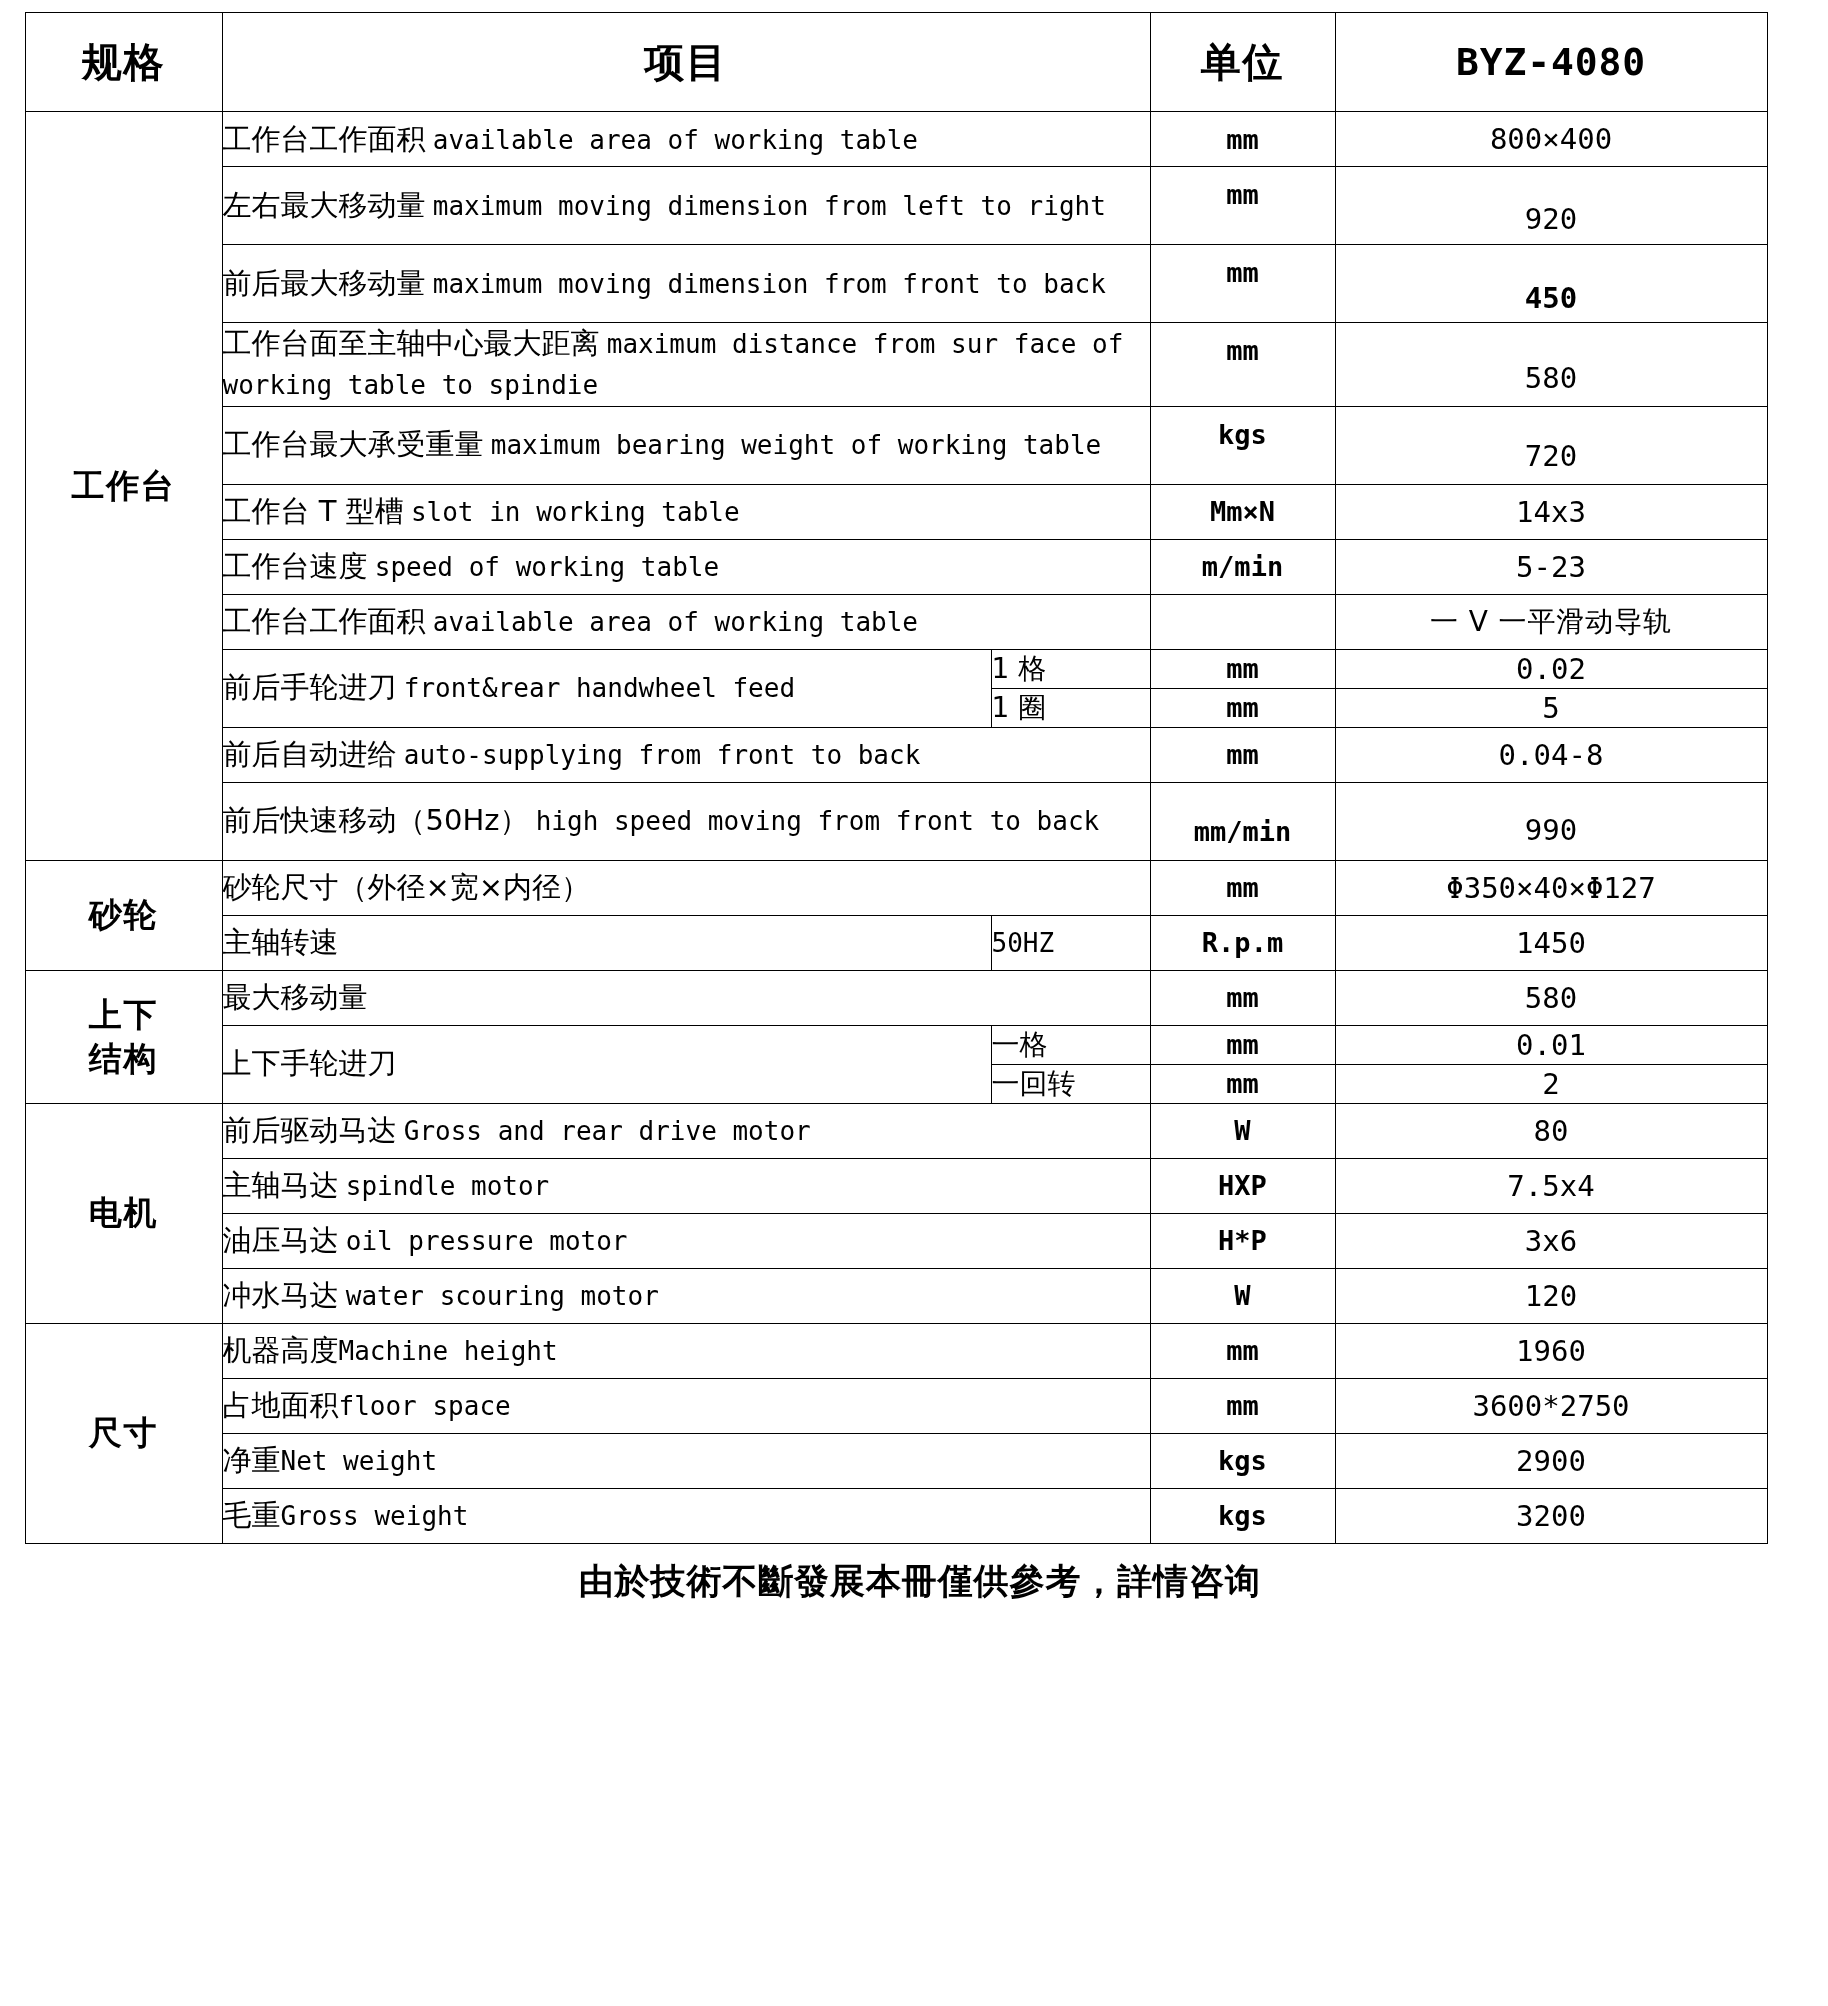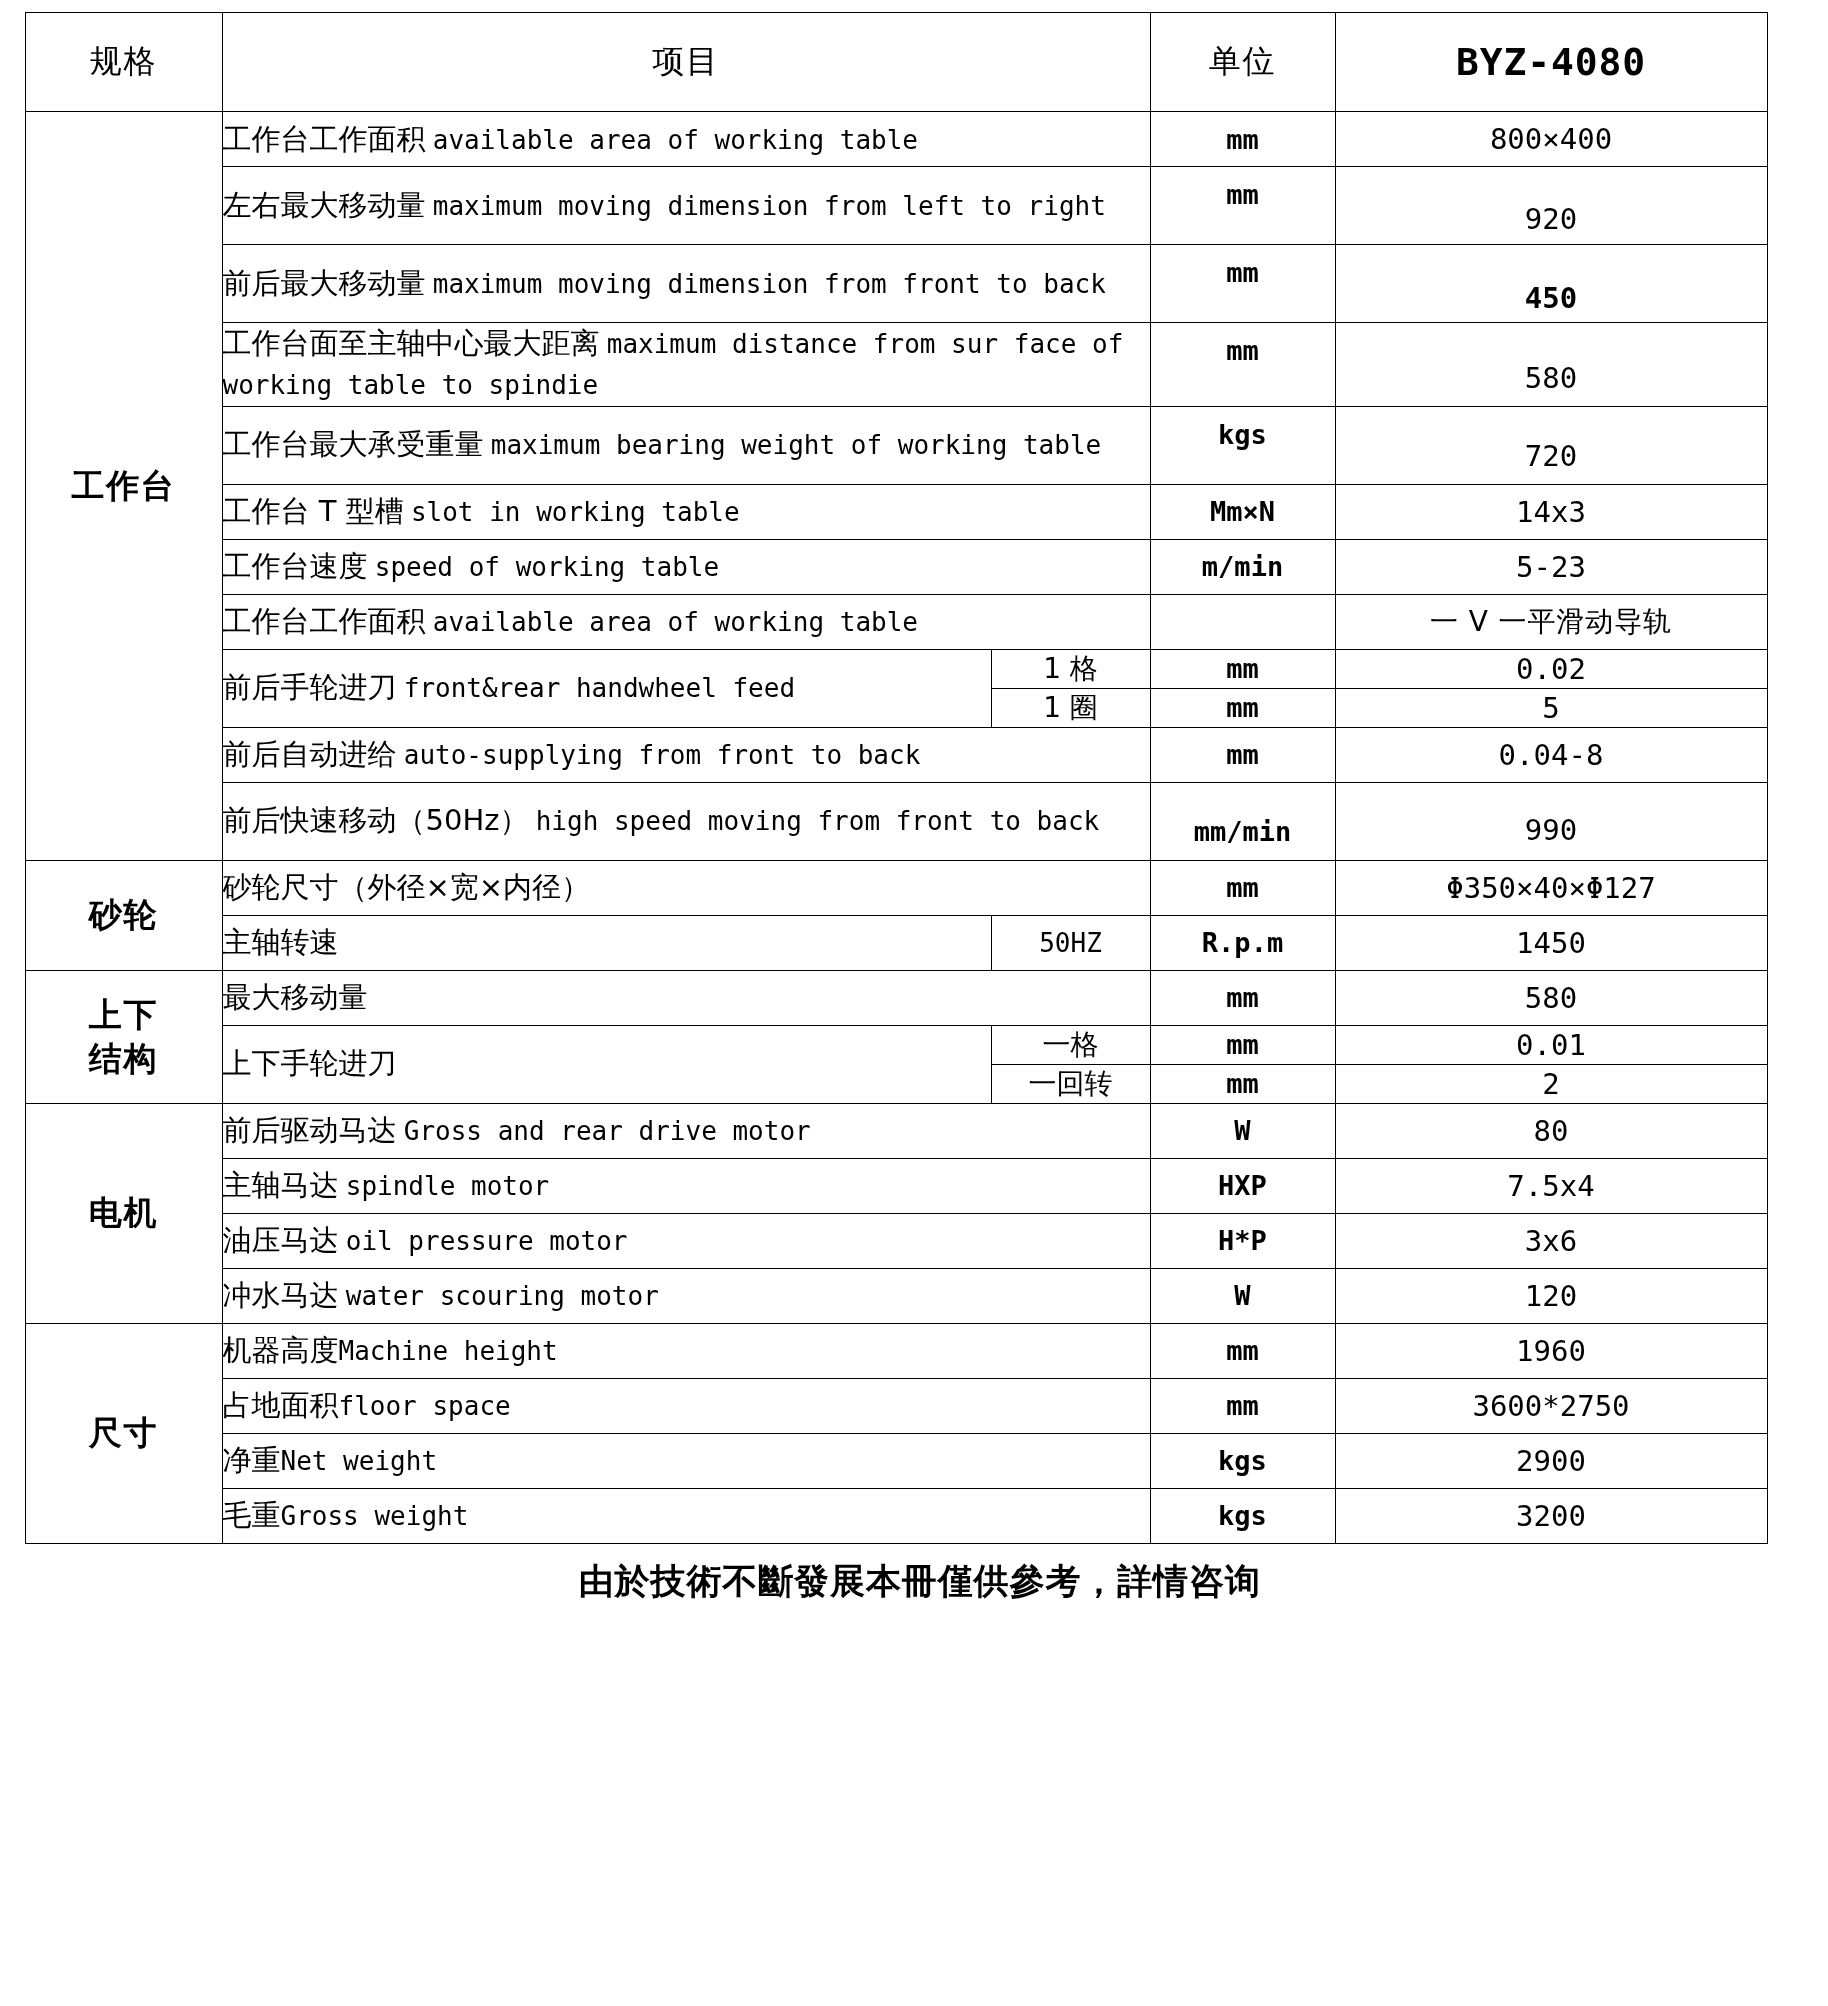--- a/index.html
+++ b/index.html
@@ -30,22 +30,22 @@
   }
   
   col.c-group { width: 197px; }
   col.c-item  { width: 769px; }
   col.c-sub   { width: 159px; }
   col.c-unit  { width: 185px; }
   col.c-value { width: 432px; }
 
   .hdr {
     text-align: center;
-    font-weight: normal;
-    font-size: 32px;
+    font-weight: bold;
+    font-size: 40px;
     letter-spacing: 1.7px;
     height: 98px;
     font-family: "DejaVu Sans", "Liberation Sans", sans-serif;
   }
   .hdr-model {
     font-family: "DejaVu Sans Mono", "Liberation Mono", monospace;
     font-weight: bold;
     font-size: 38px;
     letter-spacing: 0.9px;
   }
@@ -67,21 +67,20 @@
   .item-cell .cn {
     font-family: "DejaVu Sans", "Liberation Sans", sans-serif;
     font-size: 29px;
   }
   .item-cell .en {
     font-family: "DejaVu Sans Mono", "Liberation Mono", monospace;
     font-size: 26px;
     letter-spacing: 0px;
   }
   .sub-cell {
-    text-align: center;
     font-size: 28px;
     font-family: "DejaVu Sans", "Liberation Sans", sans-serif;
     padding: 5.2px 0;
   }
   .sub-cell.mono {
     font-family: "DejaVu Sans Mono", "Liberation Mono", monospace;
     font-size: 26px;
   }
   .unit-cell {
     text-align: center;

